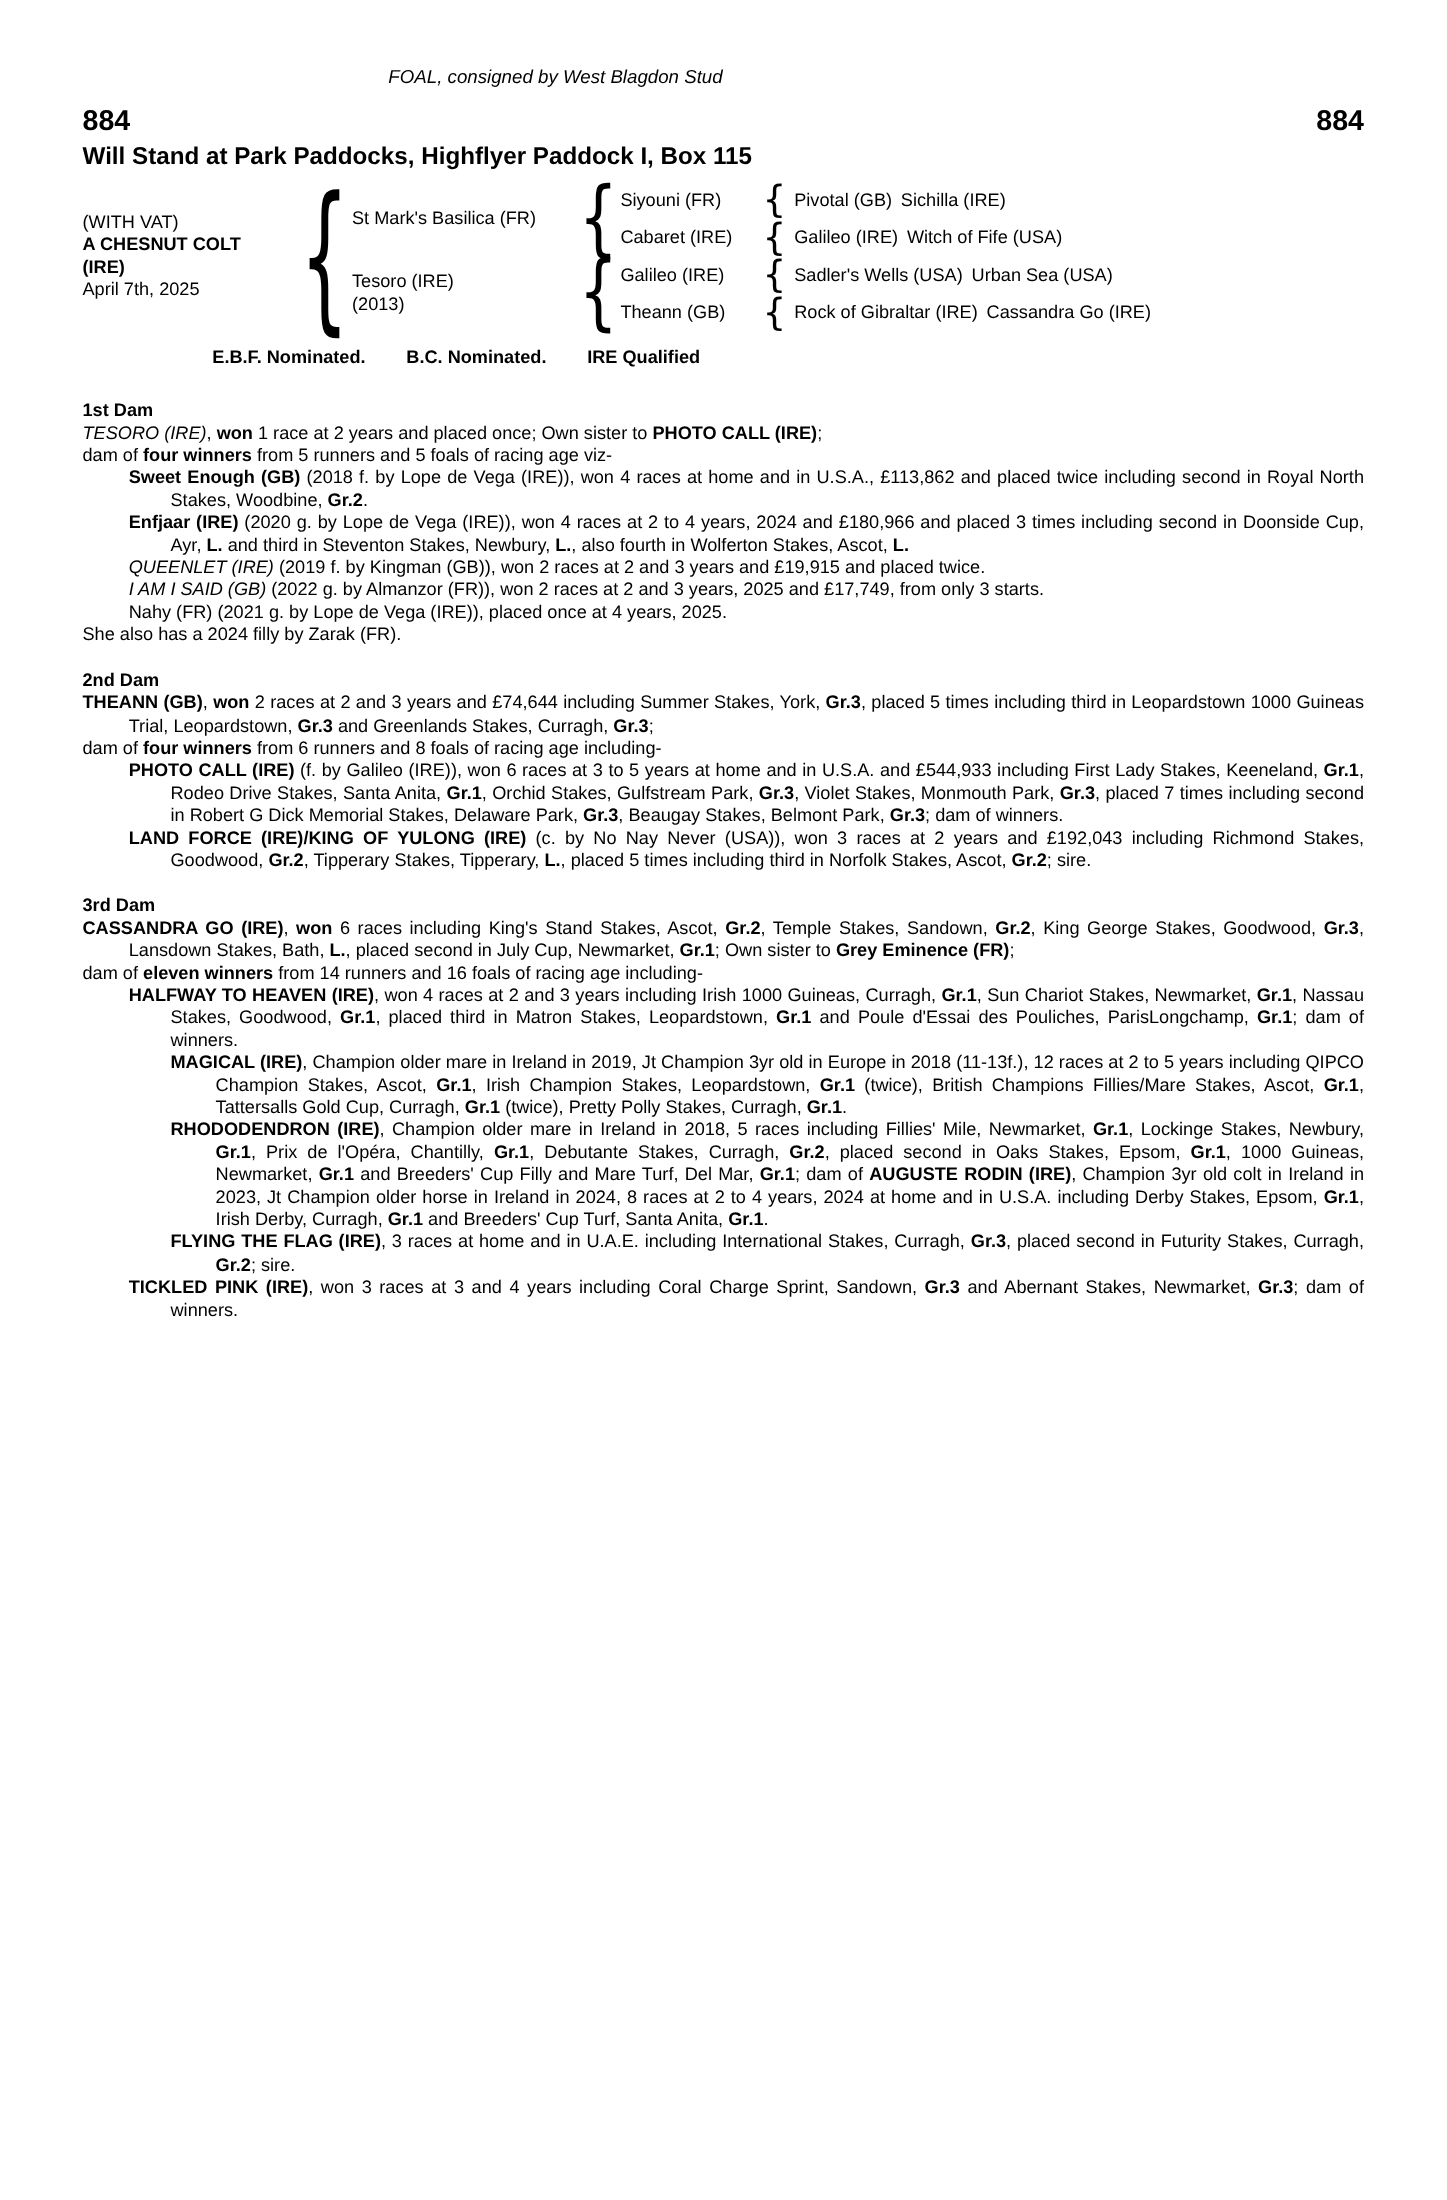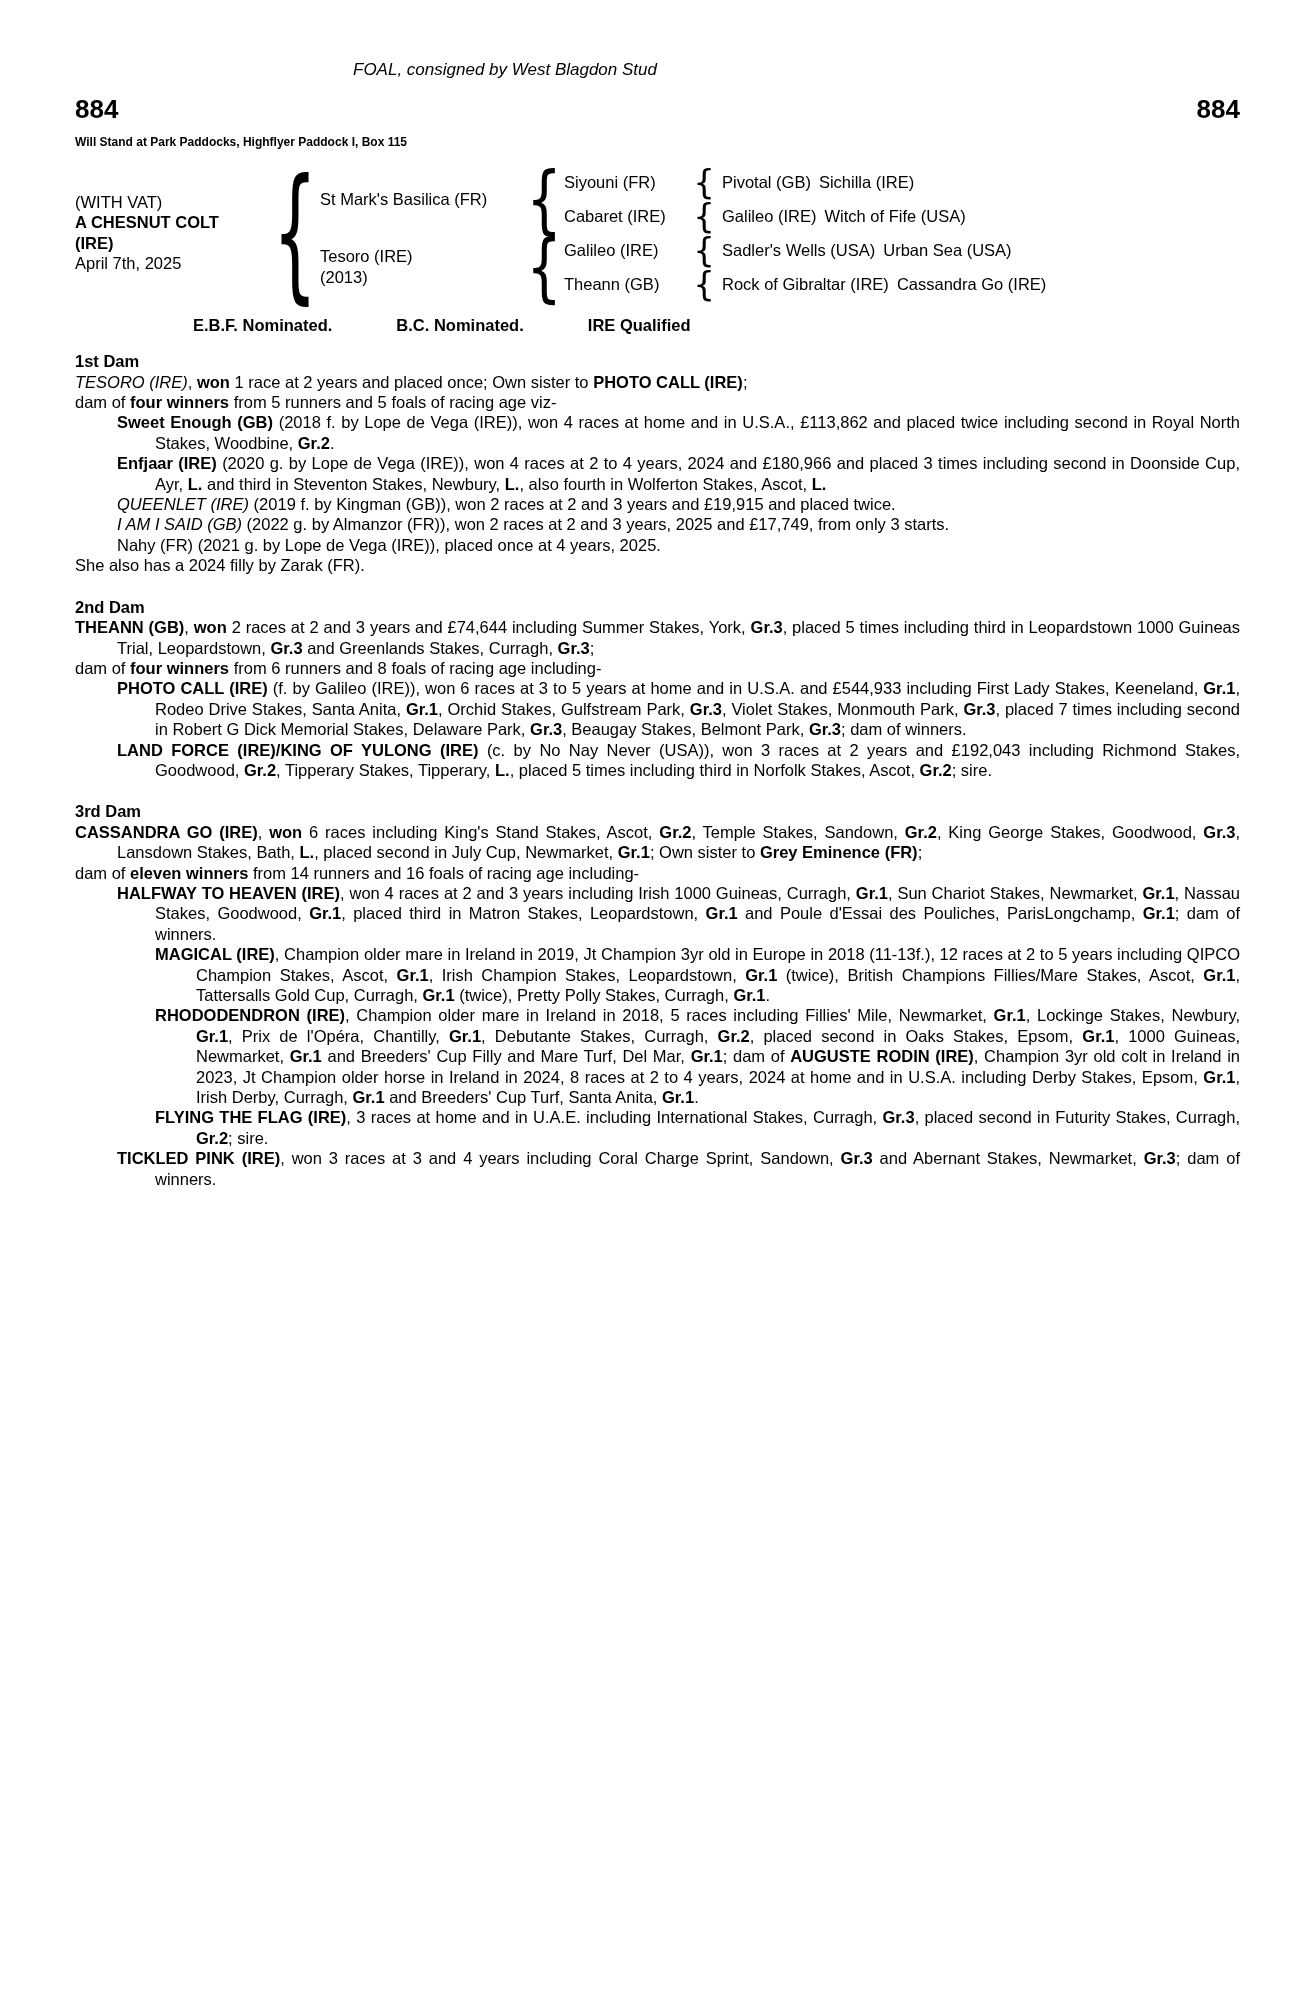--- a/index.html
+++ b/index.html
@@ -7,41 +7,41 @@
   body {
     width: 1315px; min-height: 2000px;
     font-family: "Liberation Sans", "DejaVu Sans", sans-serif;
     font-size: 16.5px; line-height: 20.4px; color: #000;
   }
   .page { padding: 60px 75px 40px 75px; }
 
   .consignor { width: 860px; text-align: center; font-style: italic; font-size: 17px; }
   .lots-row { display: flex; justify-content: space-between; align-items: flex-end; height: 42px; margin-top: 0; }
   .lot-number { font-size: 26px; font-weight: bold; line-height: 1; }
-  .stand-line { font-weight: bold; font-size: 12px; margin-top: 10px; }
+  .stand-line { font-weight: bold; font-size: 22px; margin-top: 10px; }
 
   .pedigree { display: flex; align-items: center; margin-top: 12px; }
   .ped-info { width: 205px; }
   .ped-info .desc { font-weight: bold; width: 170px; }
   .ped-tree { display: flex; flex-direction: column; }
   .ped-half { display: flex; align-items: center; }
   .gen1-name { width: 222px; padding-left: 10px; }
   .gen2-col { display: flex; flex-direction: column; }
   .gen2-row { display: flex; align-items: center; }
   .gen2-name { width: 138px; padding-left: 8px; }
   .gen3-col { display: flex; flex-direction: row; }
   .gen3-name { height: 20.4px; display: flex; align-items: center; padding-left: 8px; white-space: nowrap; }
 
   .brace { flex: none; display: flex; align-items: center; justify-content: center;
            font-family: "DejaVu Sans", sans-serif; font-weight: 400; line-height: 1; overflow: visible; }
   .brace.sm { width: 20px; font-size: 34px; }
   .brace.md { width: 24px; font-size: 56px; transform: scaleY(1.35); }
   .brace.xl { width: 30px; font-size: 70px; transform: scaleY(2.1); }
 
-  .noms { display: flex; gap: 64px; width: fit-content; margin: 14px 0 16px 118px; font-weight: bold; }
+  .noms { display: flex; gap: 37px; width: fit-content; margin: 14px 0 28px 118px; font-weight: bold; }
 
   .section + .section { margin-top: 21px; }
   .section-header { font-weight: bold; }
   .para { margin: 0; text-align: justify; }
   .para.lvl0 { margin-left: 42px; text-indent: -42px; }
   .para.lvl1 { margin-left: 80px; text-indent: -38px; }
   .para.lvl2 { margin-left: 121px; text-indent: -41px; }
   .b { font-weight: bold; }
   .i { font-style: italic; }
 </style>

